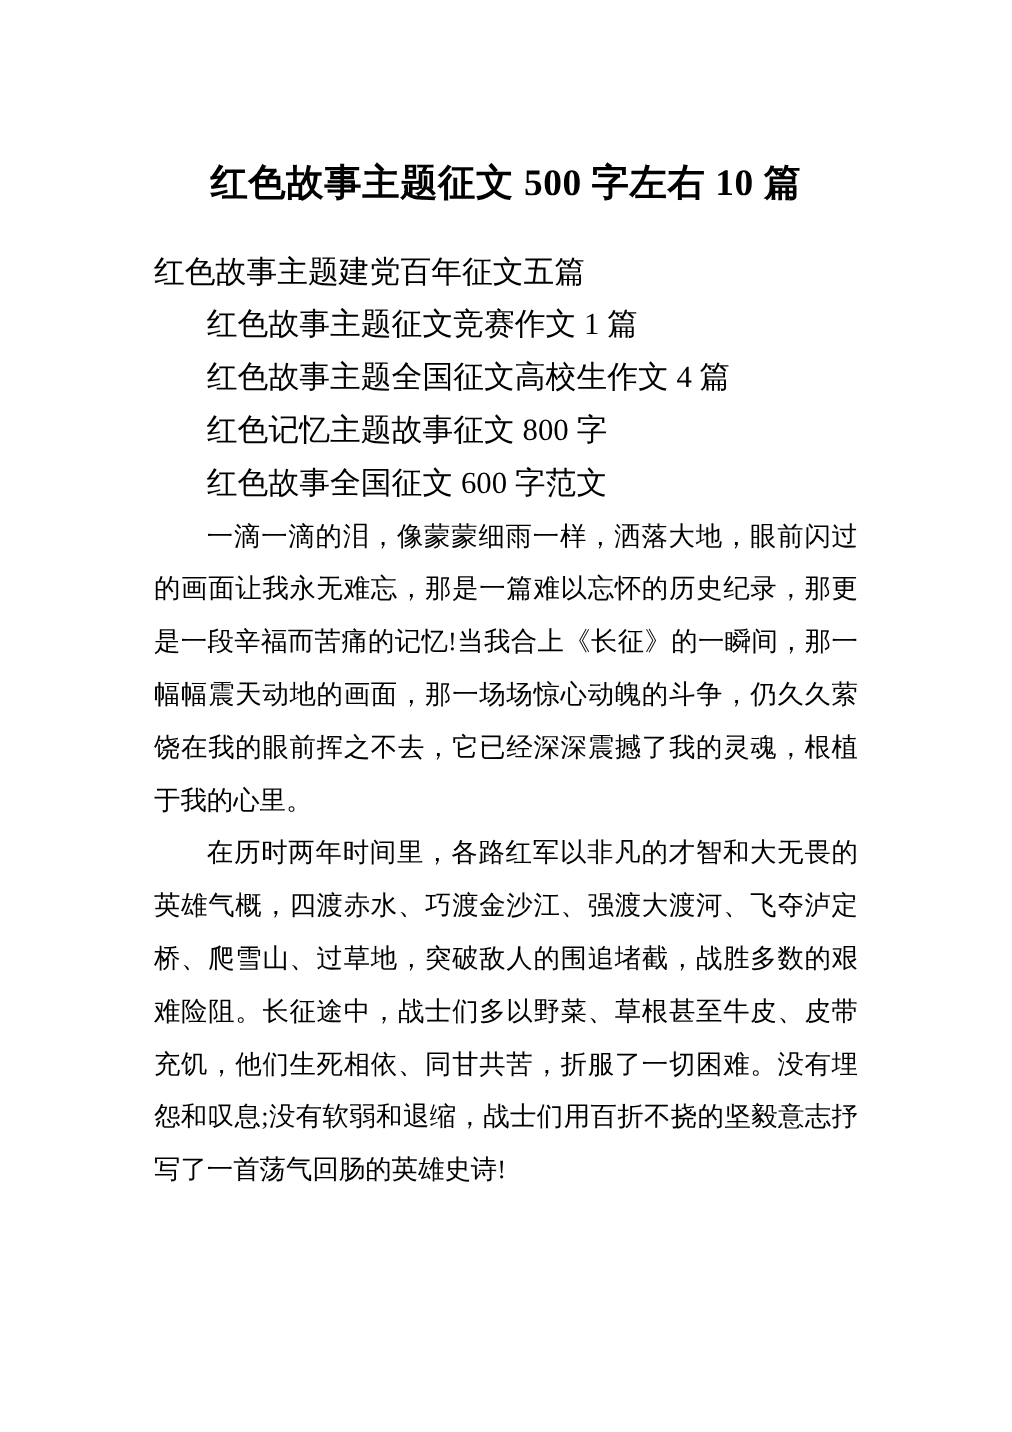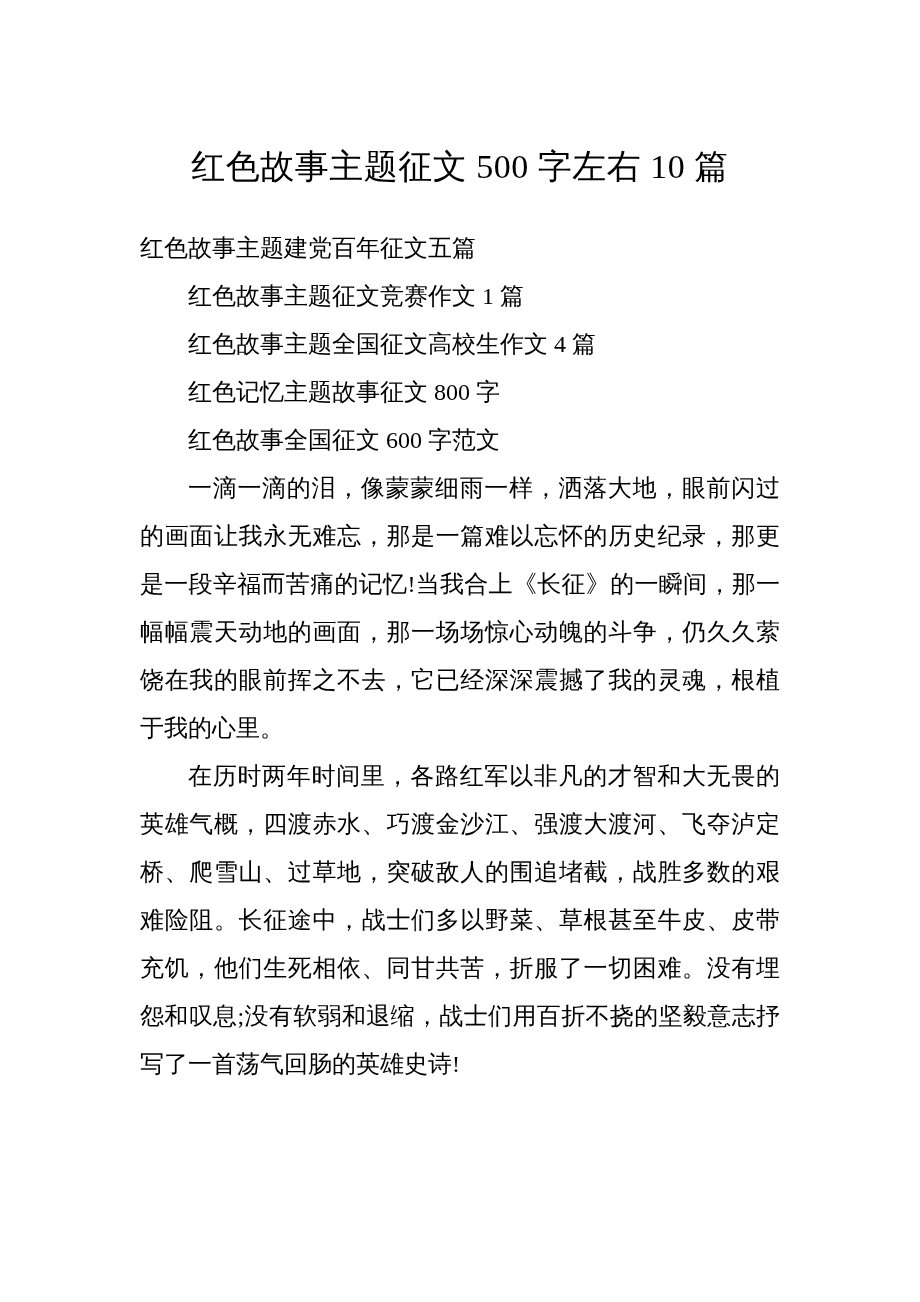--- a/index.html
+++ b/index.html
@@ -18,29 +18,29 @@
     background: #ffffff;
   }
   .content {
     position: absolute;
     left: 140px;
     top: 140px;
     width: 640px;
   }
   .title {
     font-size: 34px;
-    font-weight: 400;
+    font-weight: 700;
     line-height: 54px;
     text-align: center;
     letter-spacing: 0.5px;
     margin-bottom: 30px;
     white-space: nowrap;
   }
   .line {
-    font-size: 24px;
+    font-size: 28px;
     line-height: 48px;
     white-space: nowrap;
   }
   .indent {
     padding-left: 48px;
   }
   .para {
     font-size: 24px;
     line-height: 48px;
     text-align: justify;

